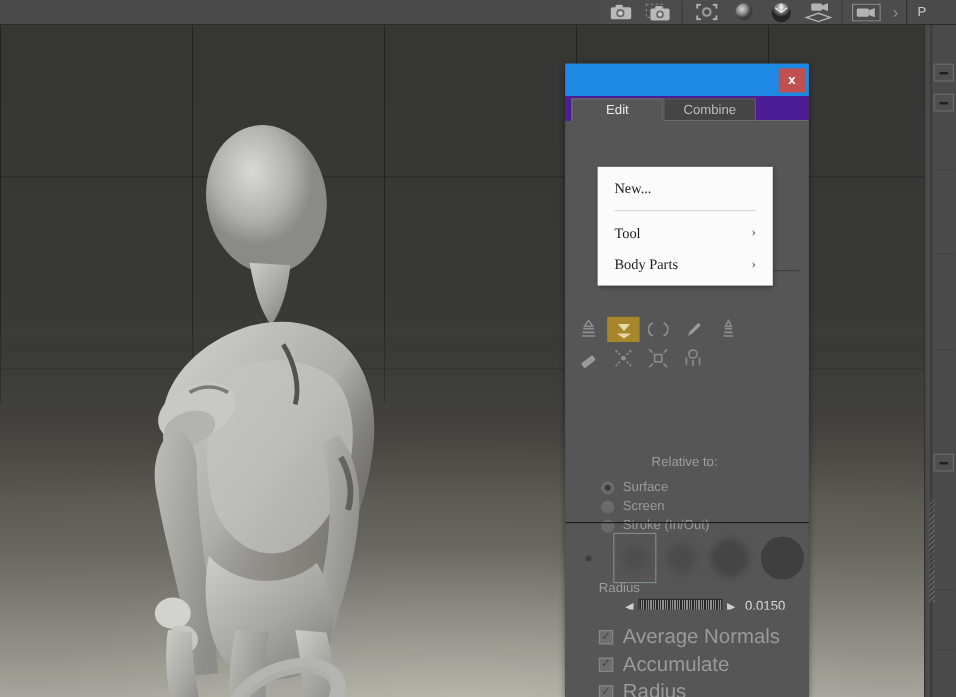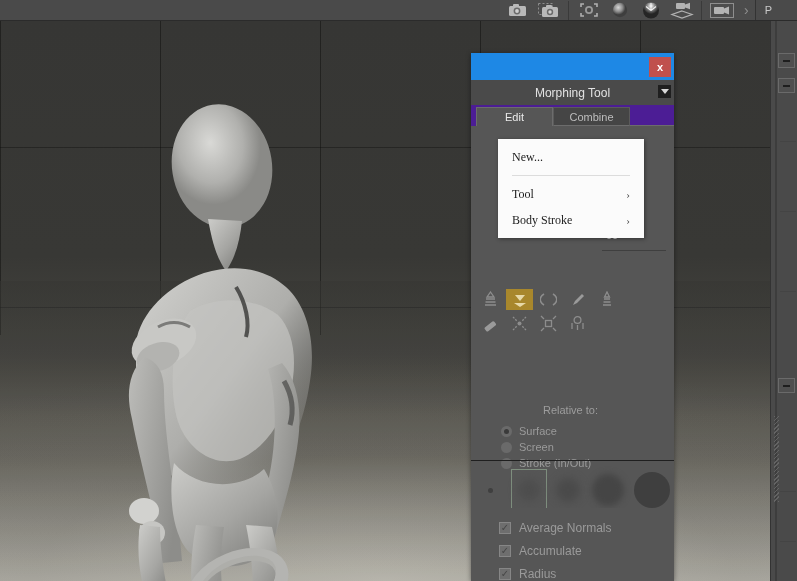--- a/index.html
+++ b/index.html
@@ -191,21 +191,21 @@
   #divider-2 { position: absolute; left: 0; bottom: 0; width: 100%; height: 1px; background: #1f1f1f; }
 
   
   #footer { position: absolute; left: 0; bottom: 0; width: 203px; height: 73px; background: #565656; }
   .cb-row { position: absolute; left: 28px; display: flex; align-items: center; gap: 8px; cursor: pointer; }
   .cb {
     width: 12px; height: 12px; background: #6e6e6e; border: 1px solid #868686;
     display: flex; align-items: center; justify-content: center;
     color: #464646; font-size: 10px; line-height: 1;
   }
-  .cb-txt { color: #9a9a9a; font-size: 12px; }
+  .cb-txt { color: #9a9a9a; font-size: 17px; }
 
   
   #menu {
     position: absolute; left: 498px; top: 139px;
     width: 146px; background: #fbfbfb;
     box-shadow: 1px 1px 4px rgba(0,0,0,0.4);
     padding: 5px 0;
   }
   .mi {
     height: 26px; padding: 0 14px;
@@ -385,24 +385,20 @@
     <div class="rail-line" style="top:470px"></div>
     <div class="rail-line" style="top:520px"></div>
   </div>
 
   <div id="tool">
 
     <div id="titlebar">
       <div id="close-btn">x</div>
     </div>
 
-    <div id="tool-header">
-      <div id="tool-title">Morphing Tool</div>
-      <div id="tool-menu-arrow"></div>
-    </div>
 
     <div id="tabs">
       <div class="tab active">Edit</div>
       <div class="tab inactive">Combine</div>
       <div id="tab-filler"></div>
     </div>
 
     <div id="tool-body">
 
       <div id="hidden-field">00</div>
@@ -537,18 +533,18 @@
     <div class="mi">
       <span>New...</span>
       <span class="mi-arrow"></span>
     </div>
     <div class="mi-sep"></div>
     <div class="mi">
       <span>Tool</span>
       <span class="mi-arrow">›</span>
     </div>
     <div class="mi">
-      <span>Body Stroke</span>
+      <span>Body Parts</span>
       <span class="mi-arrow">›</span>
     </div>
   </div>
 
 </div>
 
 </body></html>

